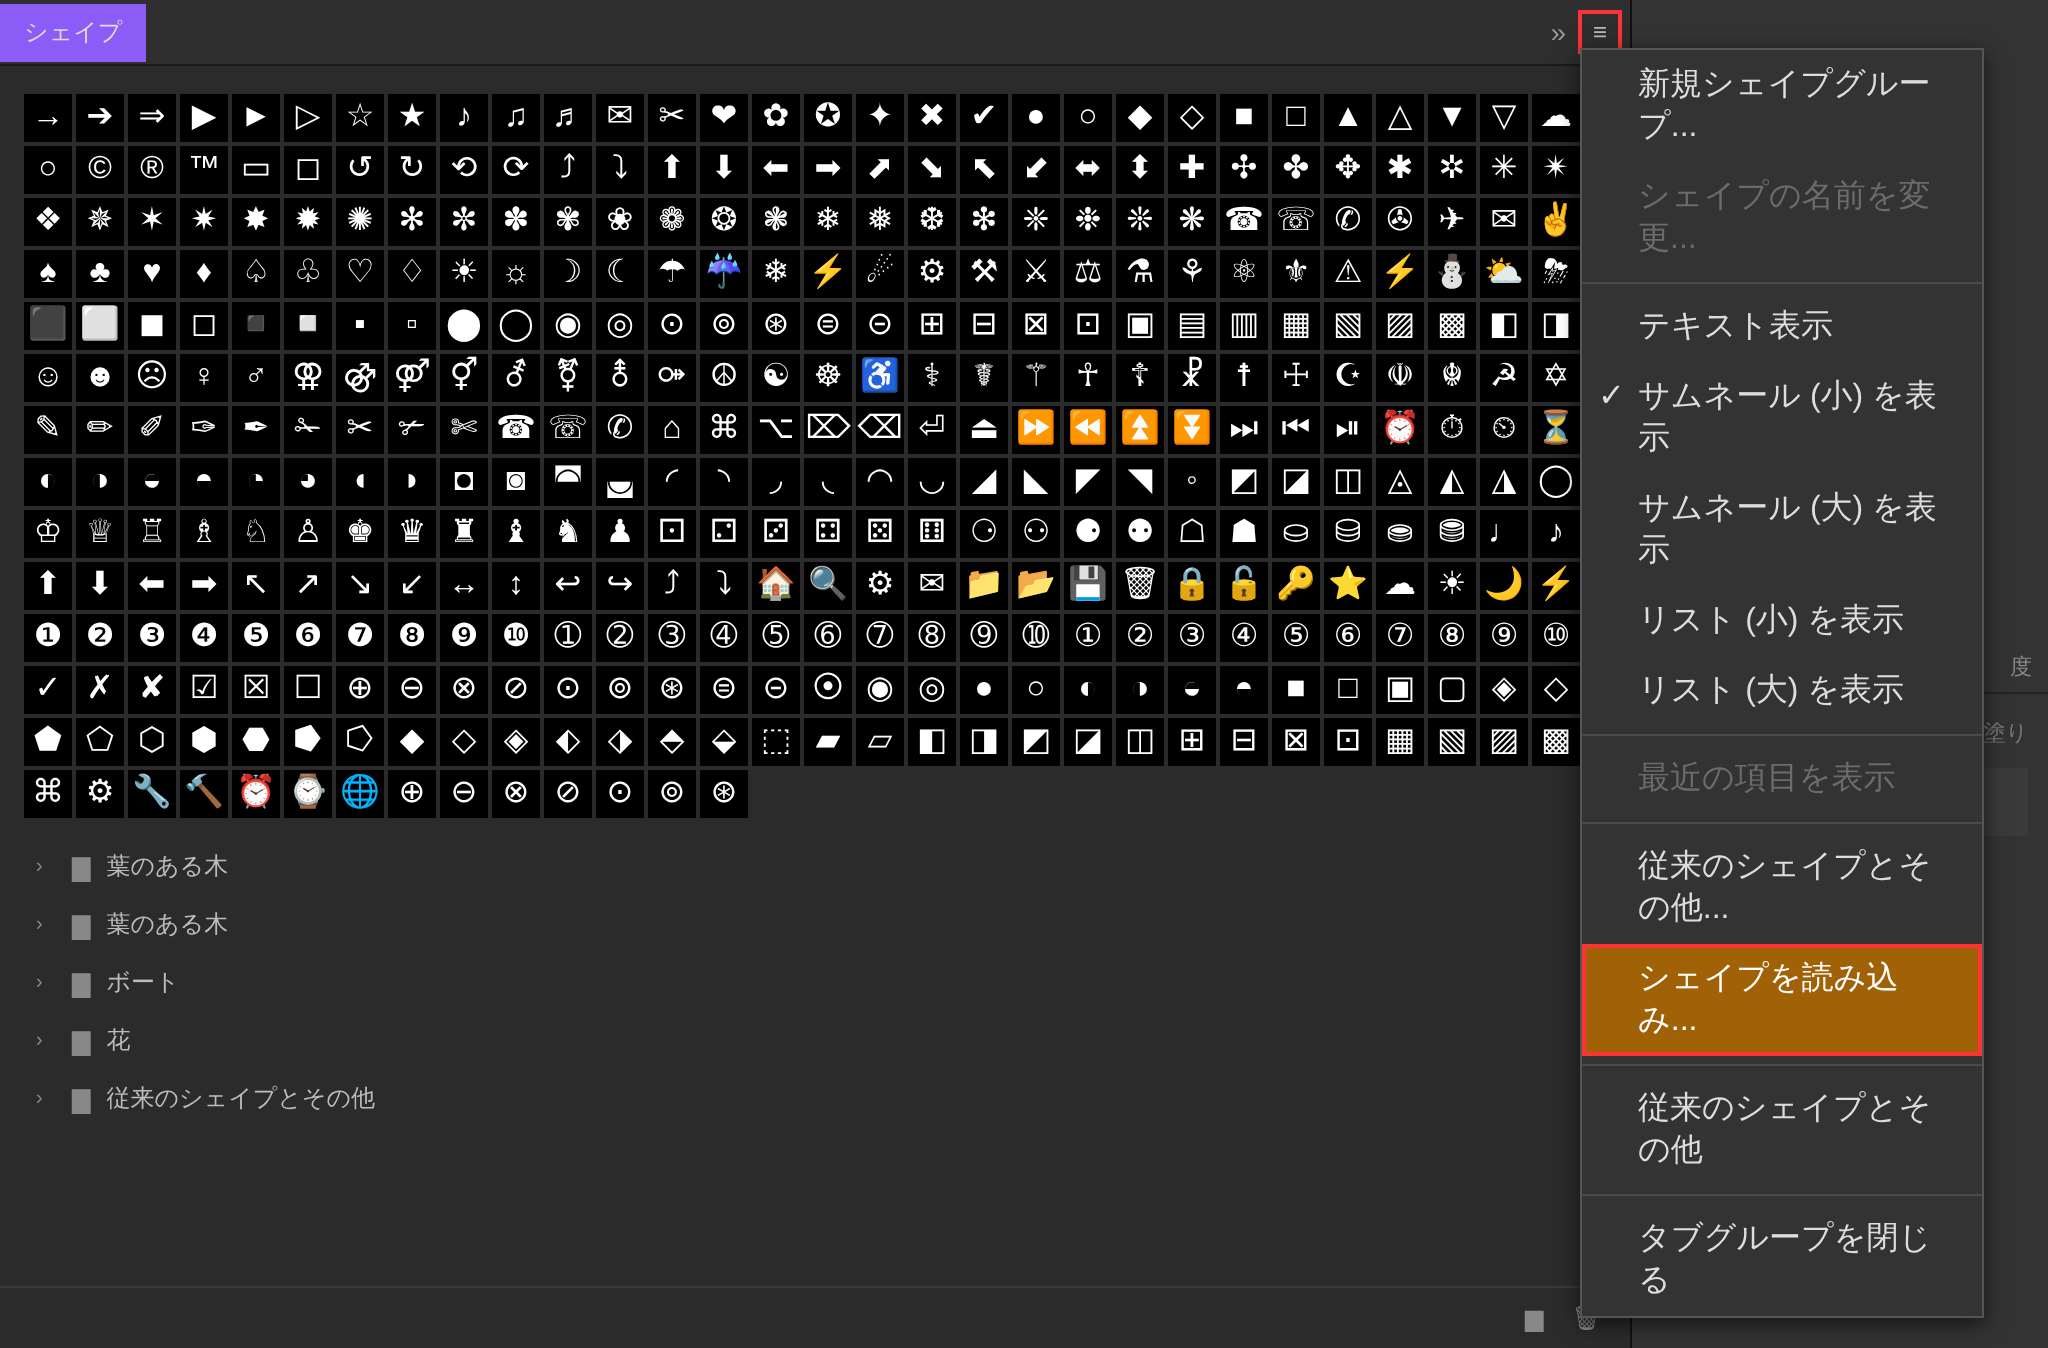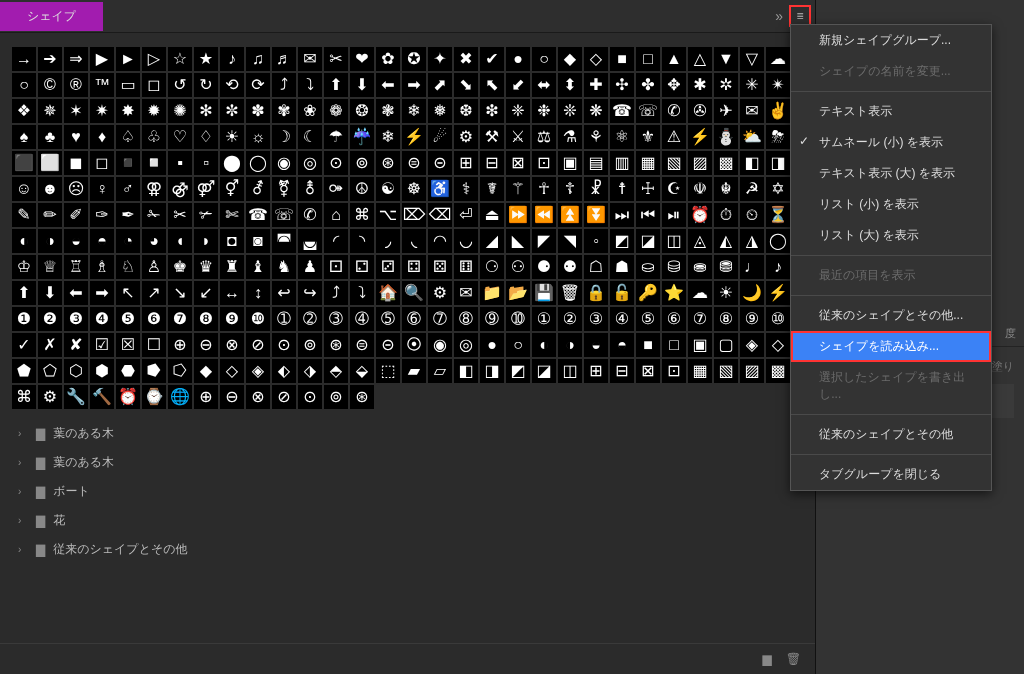--- a/index.html
+++ b/index.html
@@ -1,42 +1,42 @@
 <!DOCTYPE html>
 <html><head>
 <meta charset="utf-8">
 <style>
   html,body{margin:0;padding:0;background:#1e1e1e;color:#ccc;font-family:"Hiragino Kaku Gothic ProN","Meiryo",sans-serif;font-size:12px;width:1024px;height:674px;overflow:hidden;}
   .app{display:flex;width:1024px;height:674px;}
   .left{width:815px;display:flex;flex-direction:column;background:#2b2b2b;border-right:1px solid #111;}
   .right{flex:1;background:#333;position:relative;}
   
   .panel-tabbar{display:flex;align-items:center;background:#2e2e2e;height:32px;border-bottom:1px solid #1a1a1a;}
-  .panel-tab{padding:6px 27px;background:#a21caf;color:#ddd;font-size:12px;}
+  .panel-tab{padding:6px 12px;background:#8b5cf6;color:#ddd;font-size:12px;}
   .panel-tabbar .spacer{flex:1;}
   .panel-tabbar .chev{color:#999;padding:0 6px;font-size:14px;}
   .panel-menu-btn{width:18px;height:18px;border:2px solid #f33;display:flex;align-items:center;justify-content:center;margin-right:4px;color:#bbb;font-size:12px;}
   .shape-area{flex:1;background:#2b2b2b;padding:14px 12px 6px 12px;overflow:hidden;display:flex;flex-direction:column;}
   .shape-grid{display:grid;grid-template-columns:repeat(30,24px);grid-auto-rows:24px;gap:2px;}
   .sh{width:24px;height:24px;background:#000;display:flex;align-items:center;justify-content:center;color:#fff;font-size:16px;line-height:1;}
   .folders{margin-top:10px;}
   .folder-row{display:flex;align-items:center;padding:6px 6px;gap:8px;color:#bbb;font-size:12px;}
   .folder-row .caret{color:#888;font-size:10px;width:10px;}
   .folder-row .ficon{color:#888;}
   .panel-footer{height:30px;background:#2b2b2b;border-top:1px solid #3a3a3a;display:flex;align-items:center;justify-content:flex-end;gap:14px;padding:0 14px;color:#888;}
   .layers{position:absolute;left:0;right:0;top:346px;padding:8px 10px;border-top:1px solid #232323;background:#333;}
   .lock-row{display:flex;align-items:center;gap:10px;color:#777;font-size:11px;padding:4px 0 10px 0;}
   .layer-row{display:flex;align-items:center;gap:10px;background:#3a3a3a;padding:6px 8px;}
   .layer-thumb{width:28px;height:22px;background:#fff;}
   .eye{color:#ccc;}
   
   .flyout{position:absolute;left:790px;top:24px;width:200px;background:#333;border:1px solid #555;box-shadow:0 3px 10px rgba(0,0,0,.6);z-index:50;}
-  .flyout .mi{padding:7px 14px 7px 28px;color:#ddd;font-size:12px;cursor:default;position:relative;}
+  .flyout .mi{padding:7px 14px 7px 28px;color:#ddd;font-size:16px;cursor:default;position:relative;}
   .flyout .mi.dis{color:#6b6b6b;}
-  .flyout .mi.sel{background:#3b82f6;color:#fff;border:2px solid #f33;padding:5px 12px 5px 26px;}
+  .flyout .mi.sel{background:#a16207;color:#fff;border:2px solid #f33;padding:5px 12px 5px 26px;}
   .flyout .mi .ck{position:absolute;left:8px;}
   .flyout .sep{height:1px;background:#4a4a4a;margin:4px 0;}
 </style>
 </head>
 <body>
 
 <div class="app">
 
   <div class="left">
     <div class="panel-tabbar">
@@ -511,26 +511,25 @@
     </div>
   </div>
 </div>
 
 <div class="flyout">
   <div class="mi">新規シェイプグループ...</div>
   <div class="mi dis">シェイプの名前を変更...</div>
   <div class="sep"></div>
   <div class="mi">テキスト表示</div>
   <div class="mi"><span class="ck">✓</span><span>サムネール (小) を表示</span></div>
-  <div class="mi">テキスト表示 (大) を表示</div>
+  <div class="mi">サムネール (大) を表示</div>
   <div class="mi">リスト (小) を表示</div>
   <div class="mi">リスト (大) を表示</div>
   <div class="sep"></div>
   <div class="mi dis">最近の項目を表示</div>
   <div class="sep"></div>
   <div class="mi">従来のシェイプとその他...</div>
   <div class="mi sel">シェイプを読み込み...</div>
-  <div class="mi dis">選択したシェイプを書き出し...</div>
   <div class="sep"></div>
   <div class="mi">従来のシェイプとその他</div>
   <div class="sep"></div>
   <div class="mi">タブグループを閉じる</div>
 </div>
 
 </body></html>

